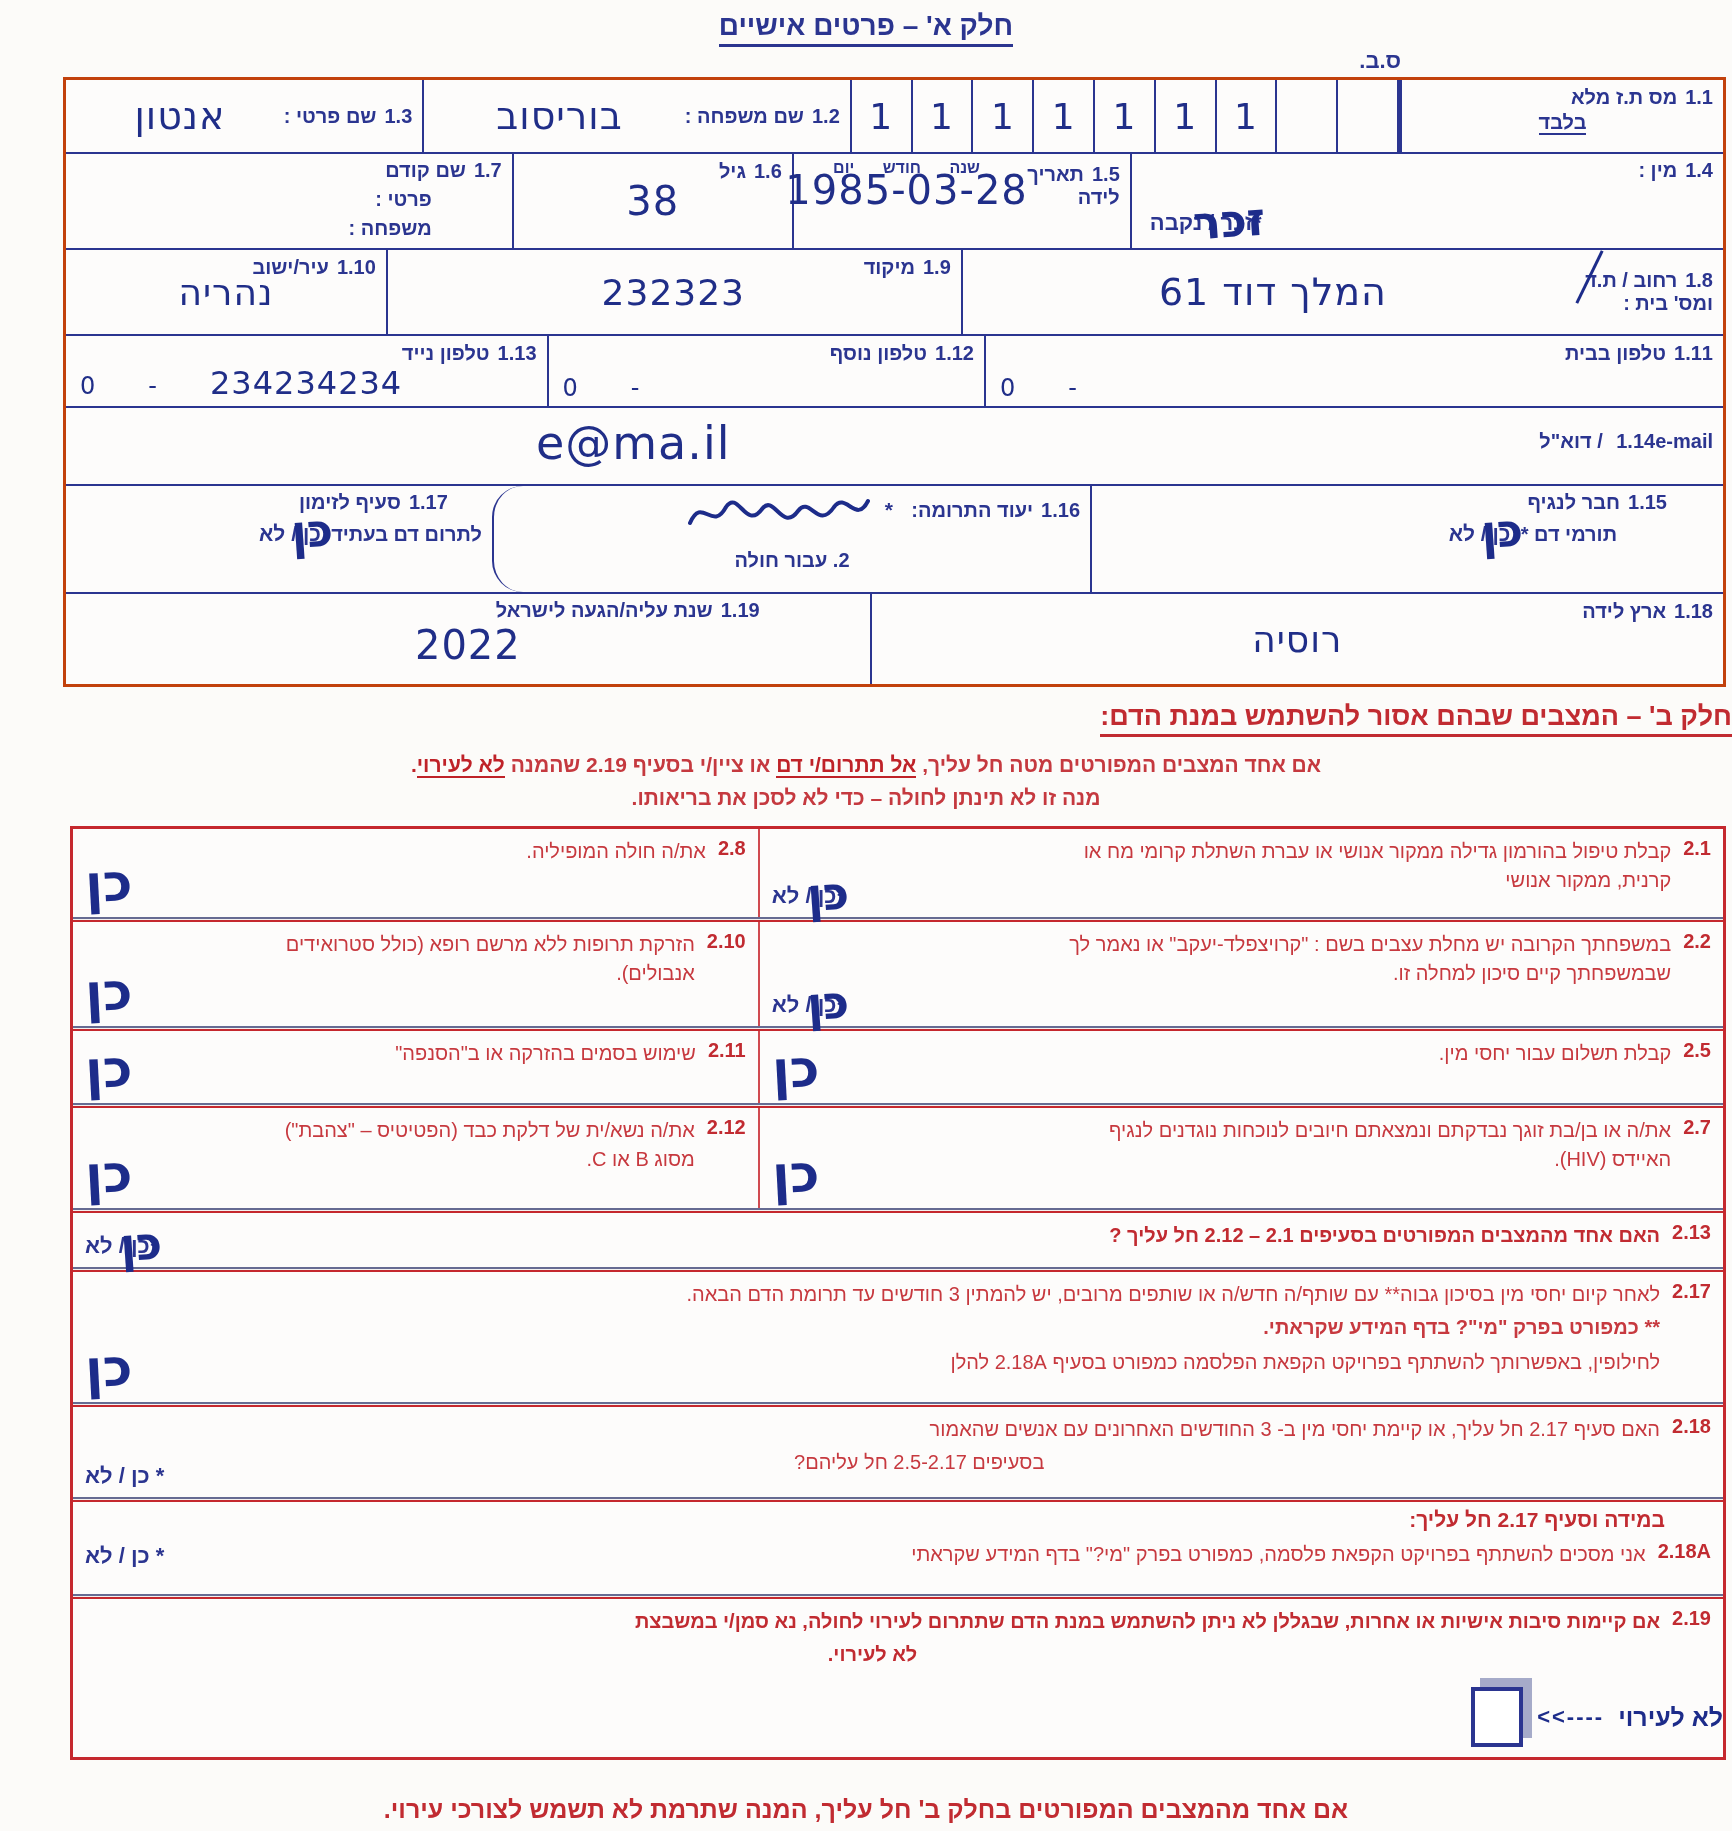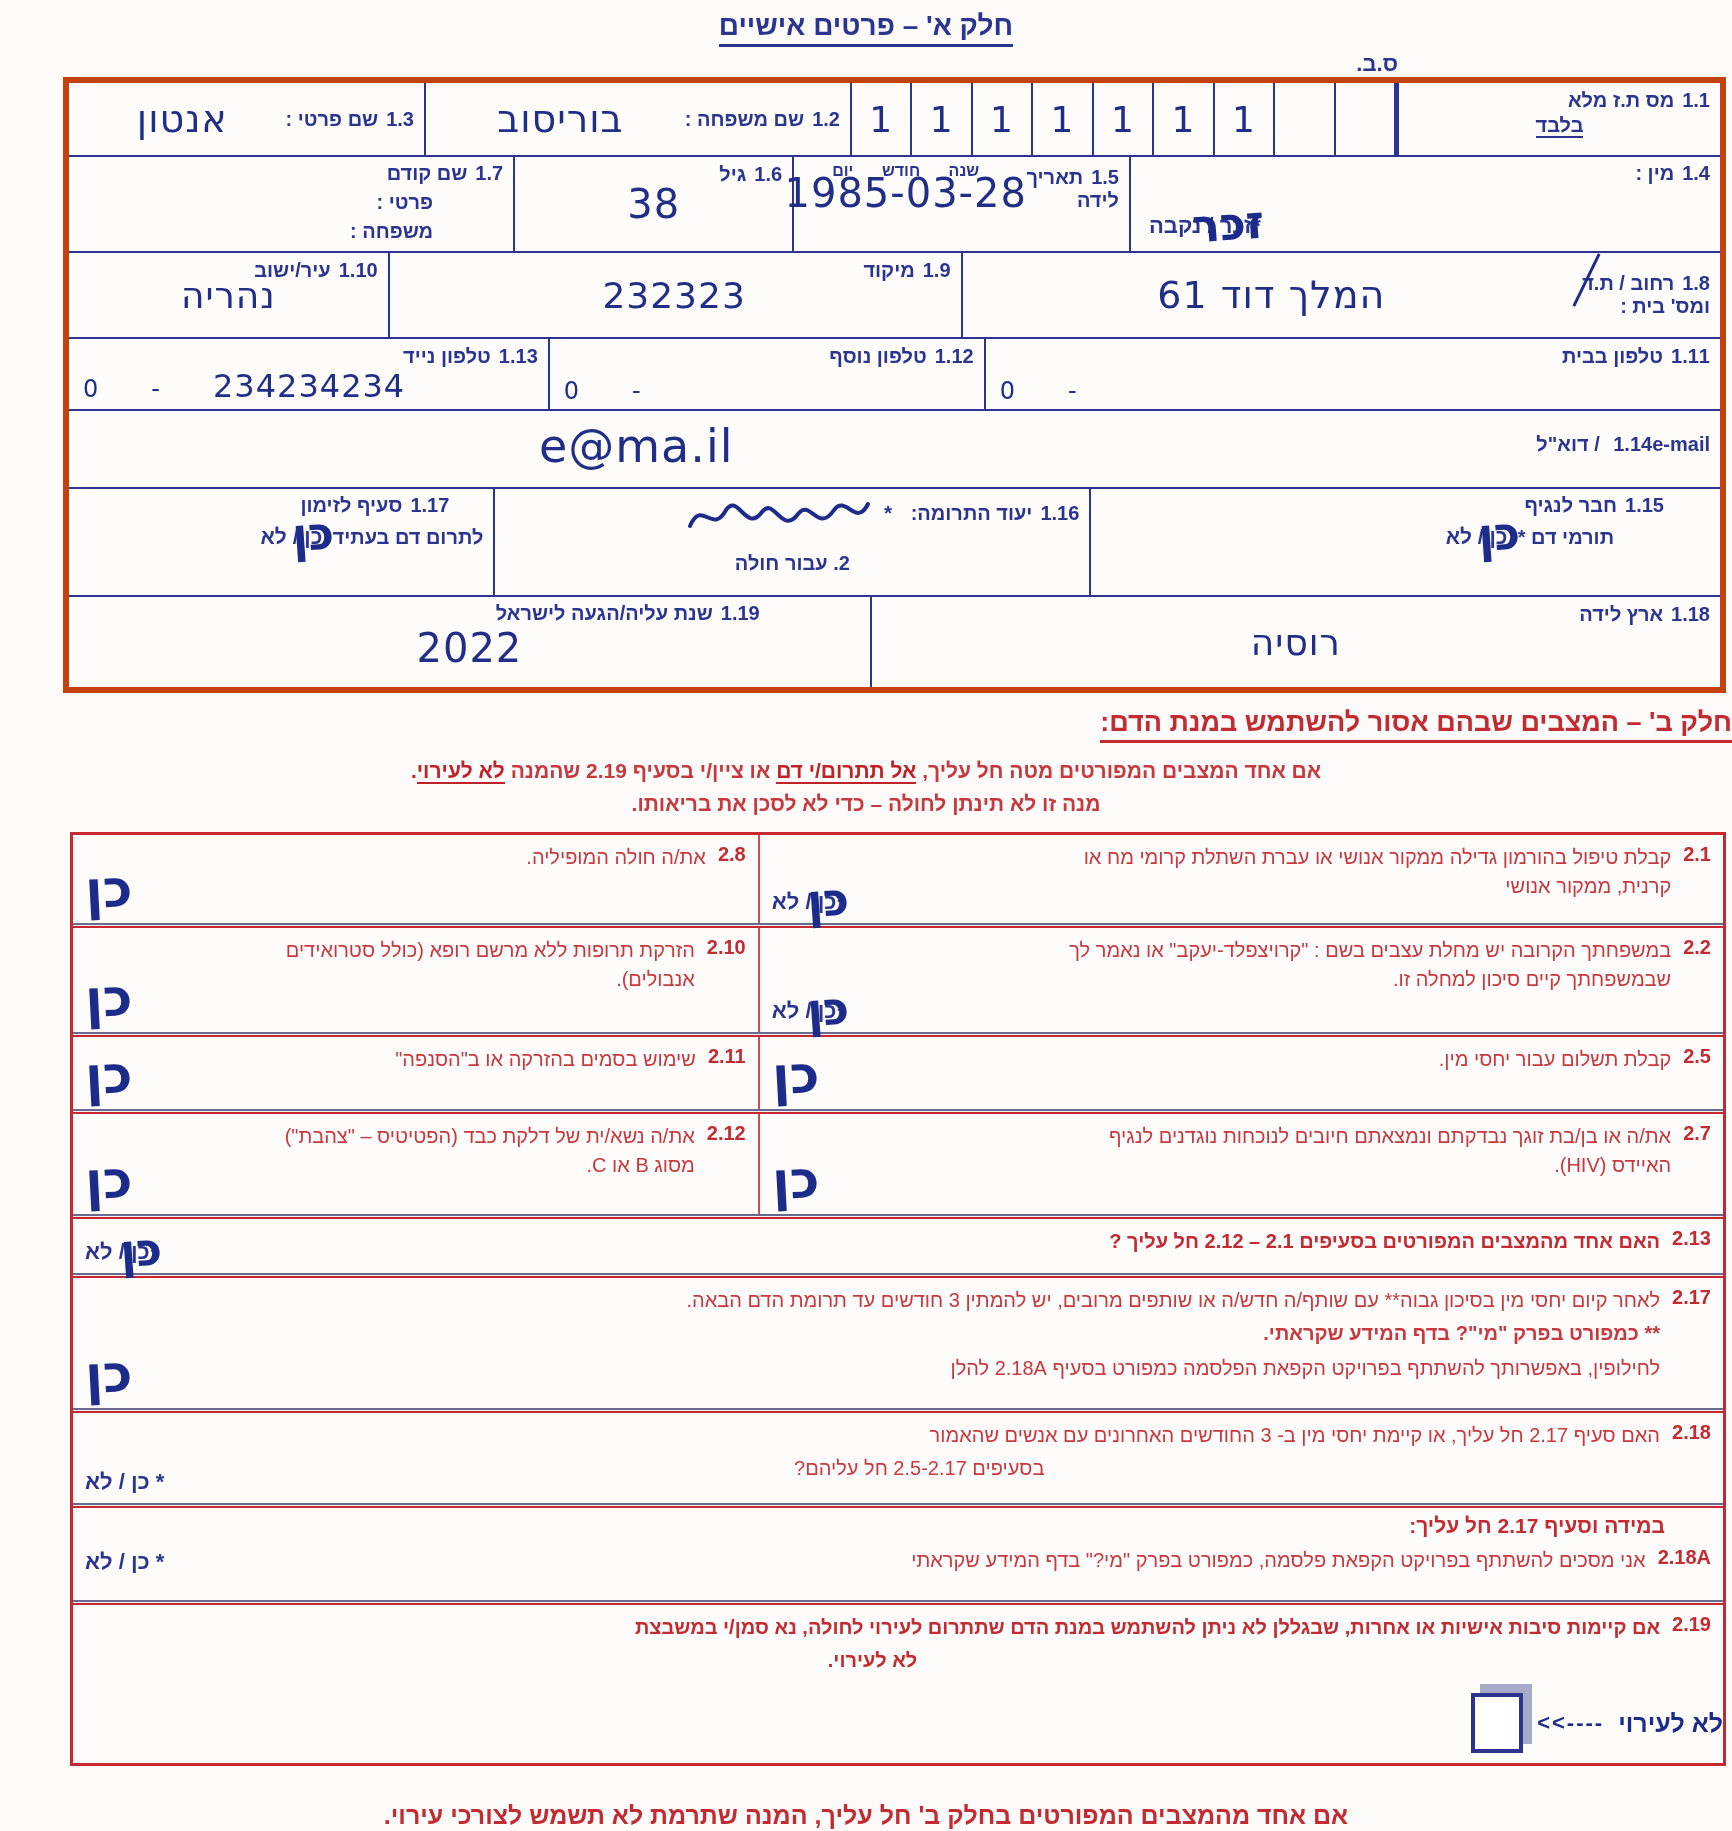--- a/index.html
+++ b/index.html
@@ -7,21 +7,21 @@
   body { width:1732px; font-family:"Liberation Sans","DejaVu Sans",sans-serif; }
   .page { position:relative; width:1732px; min-height:1831px; background:#fcfbf9; direction:rtl; color:#2b3590; overflow:hidden; }
 
   
   .title-a { margin-top:10px; text-align:center; }
   .title-a span { display:inline-block; font-size:28px; font-weight:bold; color:#2b3590; border-bottom:3px solid #2b3590; padding-bottom:2px; }
   .title-b { margin-top:14px; text-align:right; }
   .title-b span { display:inline-block; font-size:27px; font-weight:bold; color:#c12b31; border-bottom:3px solid #c12b31; padding-bottom:2px; }
 
   
-  .tableA { position:relative; margin:30px 6px 0 63px; border:6px solid #c2410c; background:#fdfcfb; }
+  .tableA { position:relative; margin:30px 6px 0 63px; border:3px solid #c2410c; background:#fdfcfb; }
   .sb { position:absolute; top:-32px; right:322px; font-size:22px; font-weight:bold; color:#2b3590; }
   .arow { display:flex; direction:rtl; }
   .arow + .arow { border-top:2px solid #2b3590; }
   .cell { position:relative; border-left:2px solid #2b3590; padding:5px 10px; }
   .arow .cell:last-child { border-left:none; }
   .num { font-weight:bold; font-size:20px; margin-left:8px; white-space:nowrap; }
   .lbl { font-size:20px; font-weight:600; }
   .val { font-family:"DejaVu Sans",sans-serif; font-weight:400; color:#202e88; font-size:38px; letter-spacing:1px; white-space:nowrap; }
   .cflex { display:flex; align-items:center; }
   .vcenter { flex:1; display:flex; justify-content:center; align-items:center; }
@@ -41,21 +41,21 @@
   .idboxes .idbox:last-child { border-left:none; }
 
   
   .c14 { width:35.8%; } .c15 { width:20.4%; display:flex; direction:rtl; }
   .c16 { width:16.9%; } .c17 { width:26.9%; }
   
   .c18 { width:46%; } .c19 { width:34.7%;padding-left:8px; } .c110 { width:19.3%; }
   
   .c111 { width:44.6%; } .c112 { width:26.4%; } .c113 { width:29%; }
   
-  .c115 { width:38.2%; } .c116 { width:36.1%; } .c117 { width:25.7%; }
+  .c115 { width:38.2%; } .c116 { width:36.1%;border-radius:31px; } .c117 { width:25.7%; }
   
   .c118 { width:51.5%; } .c119 { width:48.5%; }
 
   .lblline { text-align:right; }
   .toplbl { position:absolute; top:6px; right:10px; white-space:nowrap; }
   .genopts { position:absolute; left:18px; bottom:12px; font-size:22px; font-weight:600; white-space:nowrap; }
   .ynp { position:relative; display:inline-block; }
   .hw { font-family:"DejaVu Sans",sans-serif; color:#1d2c8a; font-weight:600; line-height:1; }
   .hwover { position:absolute; right:-12px; bottom:-8px; font-size:46px; transform:rotate(-4deg); }
   .datecell .dlabel { width:92px; padding-top:4px; text-align:right; }

